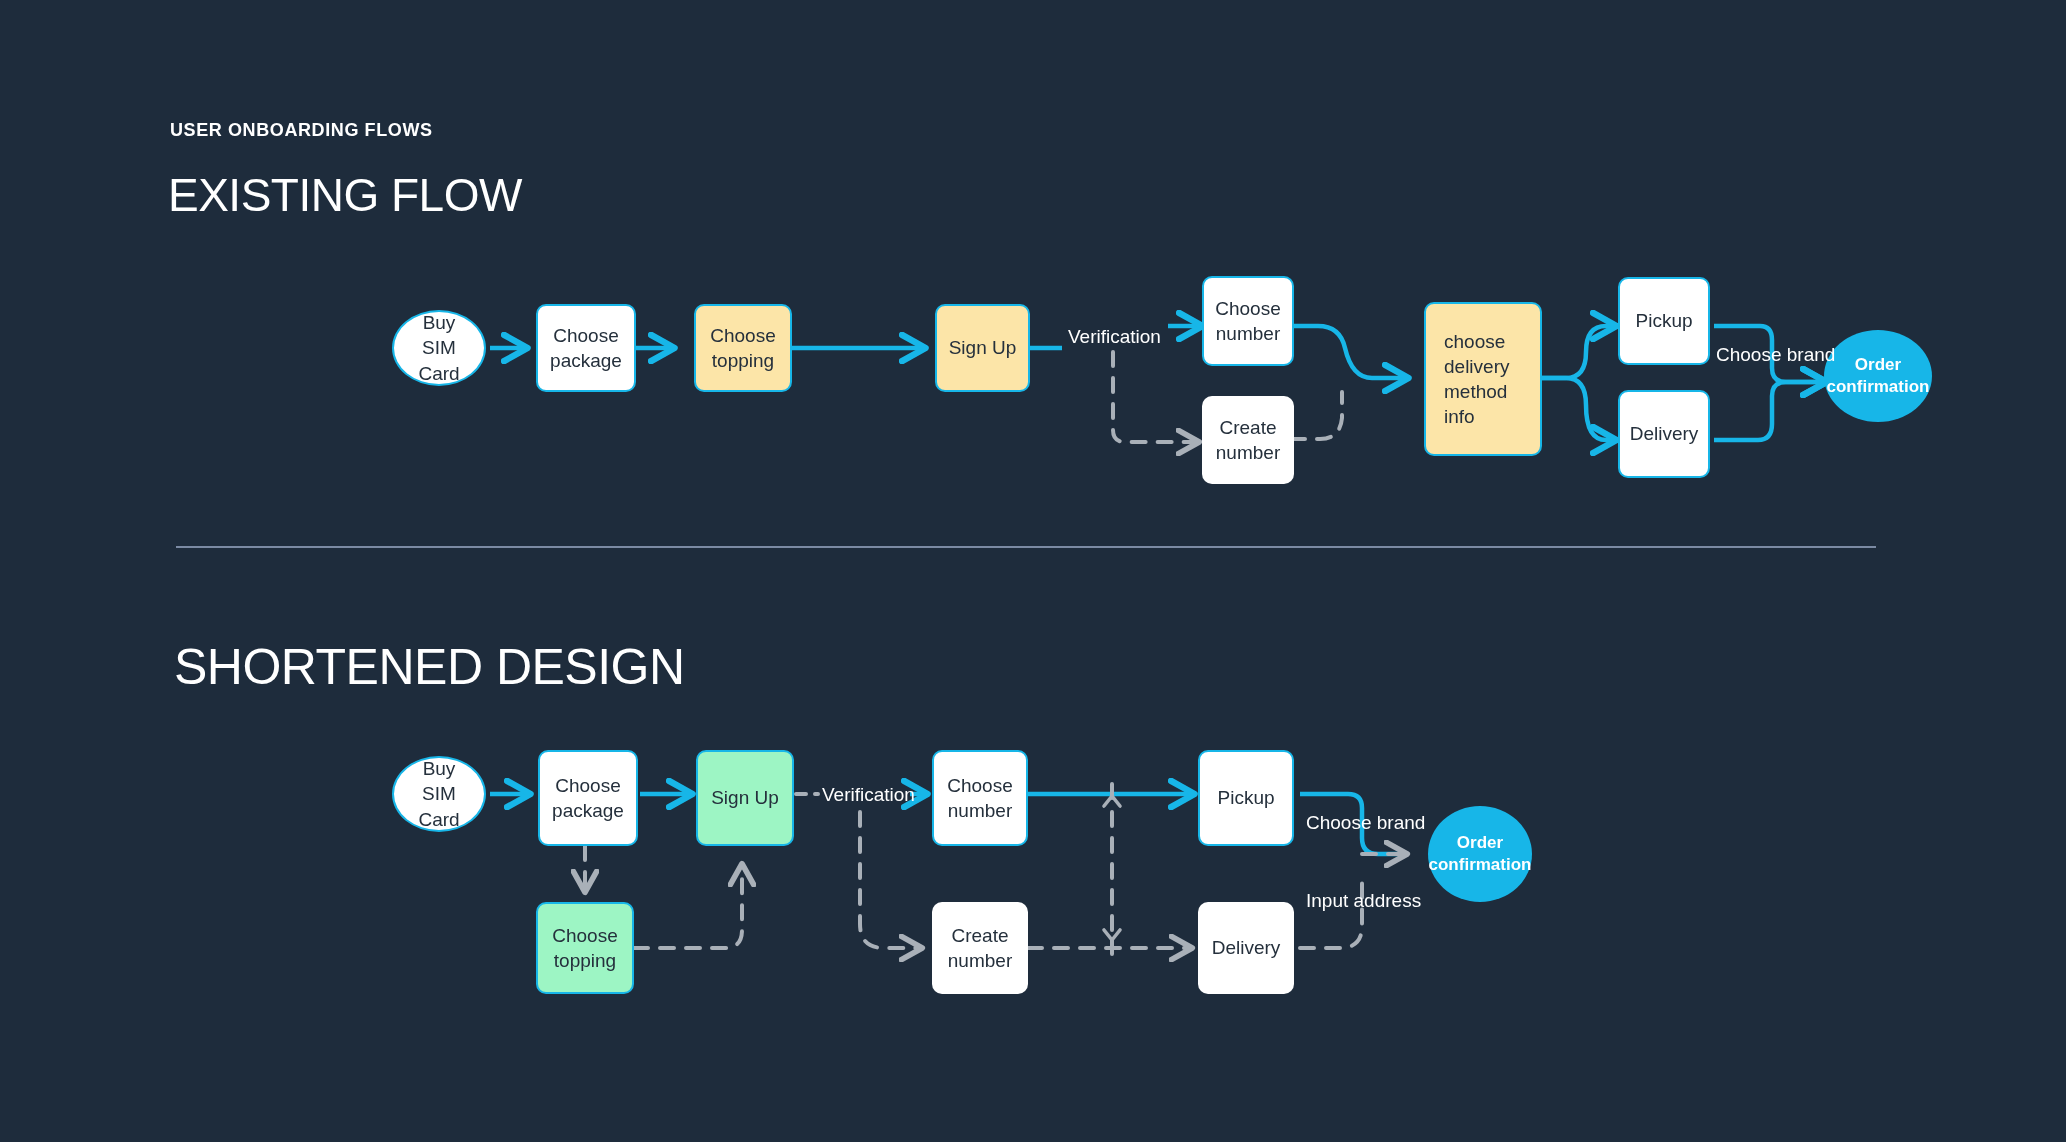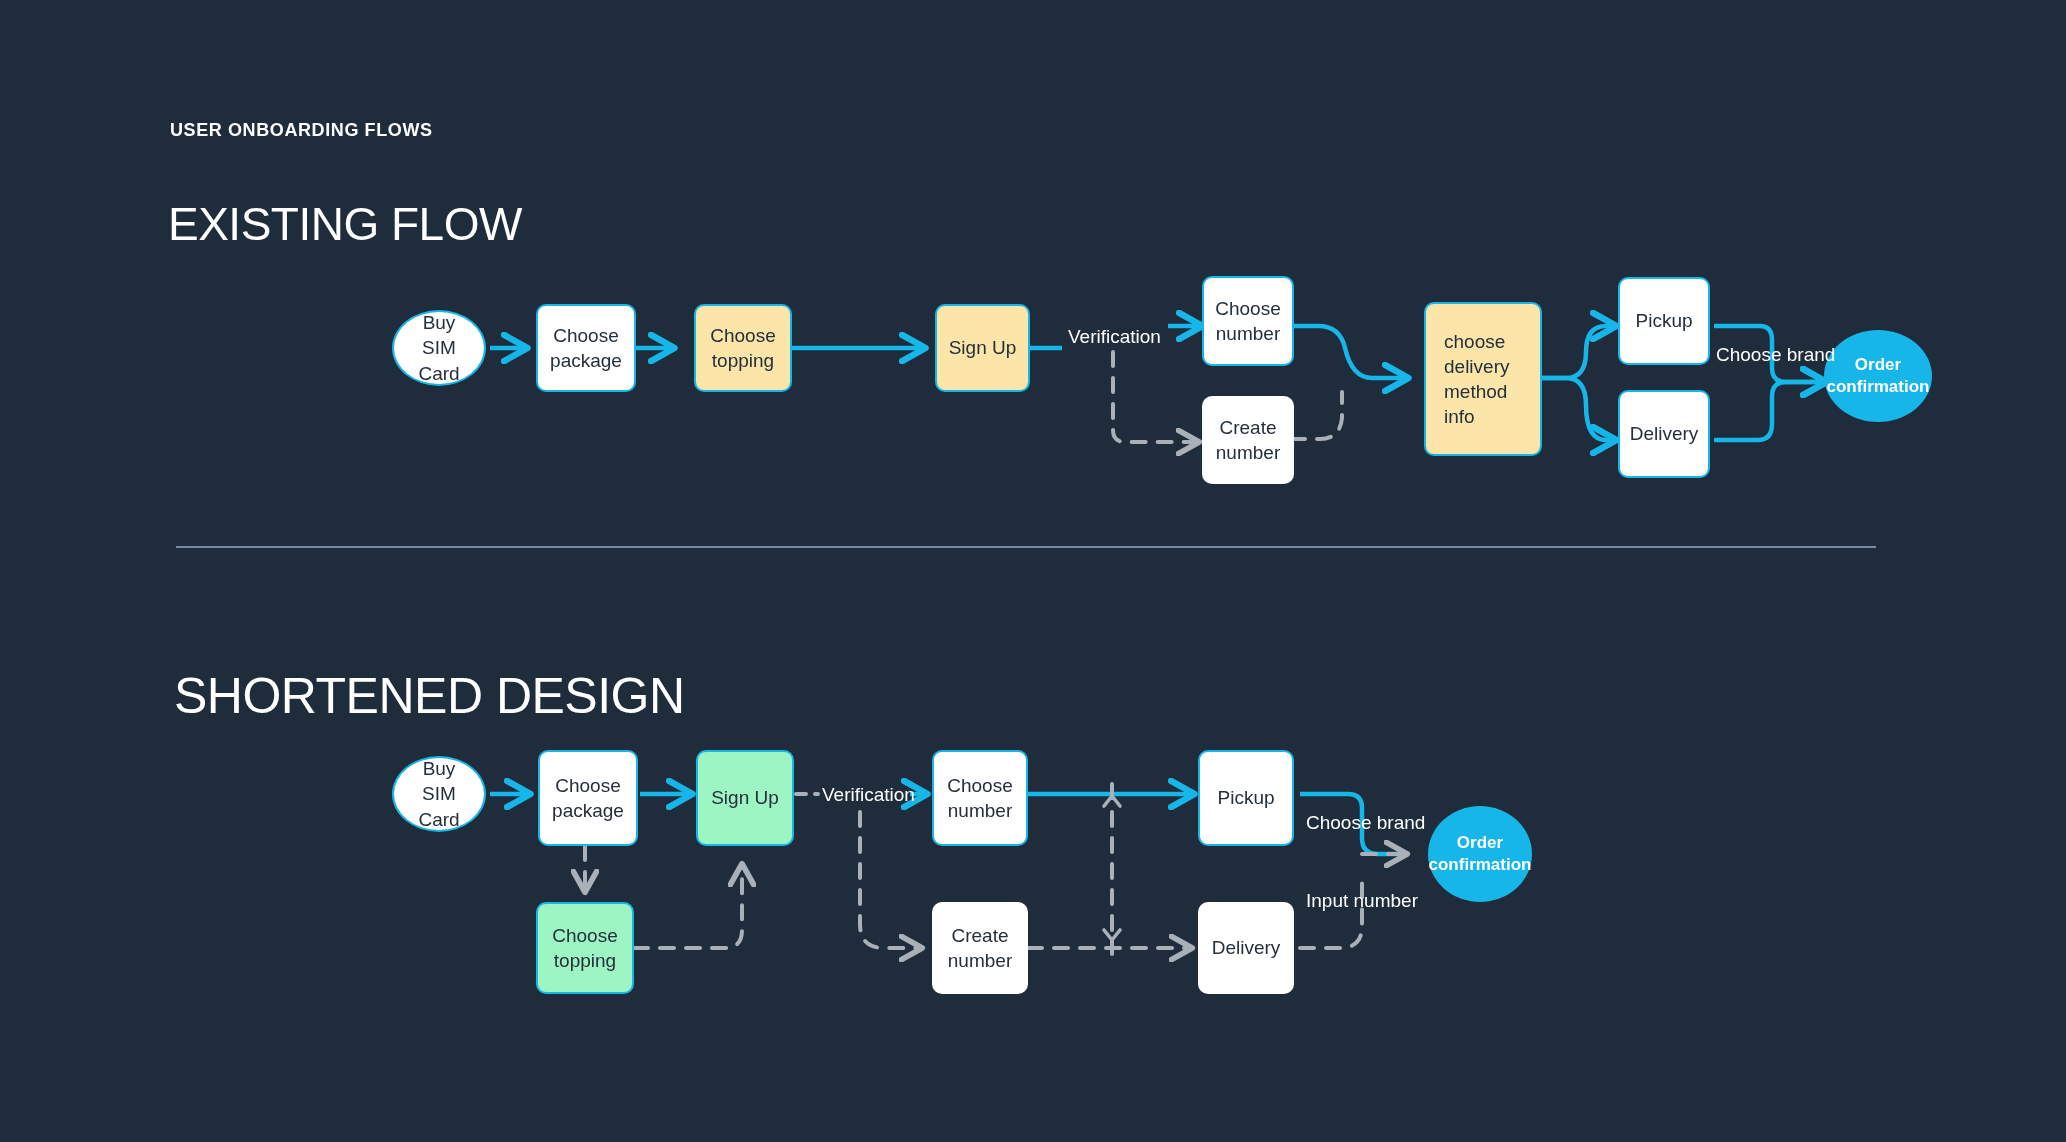--- a/index.html
+++ b/index.html
@@ -26,21 +26,20 @@
     font-weight: 700;
     letter-spacing: 0.6px;
     color: #ffffff;
   }
   .flow-title {
     position: absolute;
     color: #ffffff;
     font-weight: 400;
     letter-spacing: -0.5px;
     white-space: nowrap;
-    margin-top: 29px;
   }
   #title-existing { left: 168px; top: 168px; font-size: 46px; }
   #title-shortened { left: 174px; top: 638px; font-size: 50px; }
 
   .divider {
     position: absolute;
     left: 176px;
     top: 546px;
     width: 1700px;
     height: 2px;
@@ -218,15 +217,15 @@
   <div class="node b-blue" style="left:1198px;top:750px;width:96px;height:96px;">Pickup</div>
 
   <div class="node b-none" style="left:1198px;top:902px;width:96px;height:92px;">Delivery</div>
 
   <div class="node circle cyan" style="left:1428px;top:806px;width:104px;height:96px;">Order<br>confirmation</div>
 
   <div class="edge-label" style="left:822px;top:784px;">Verification</div>
 
   <div class="edge-label" style="left:1306px;top:812px;">Choose brand</div>
 
-  <div class="edge-label" style="left:1306px;top:890px;">Input number</div>
+  <div class="edge-label" style="left:1306px;top:890px;">Input address</div>
 
 </div>
 
 </body></html>

